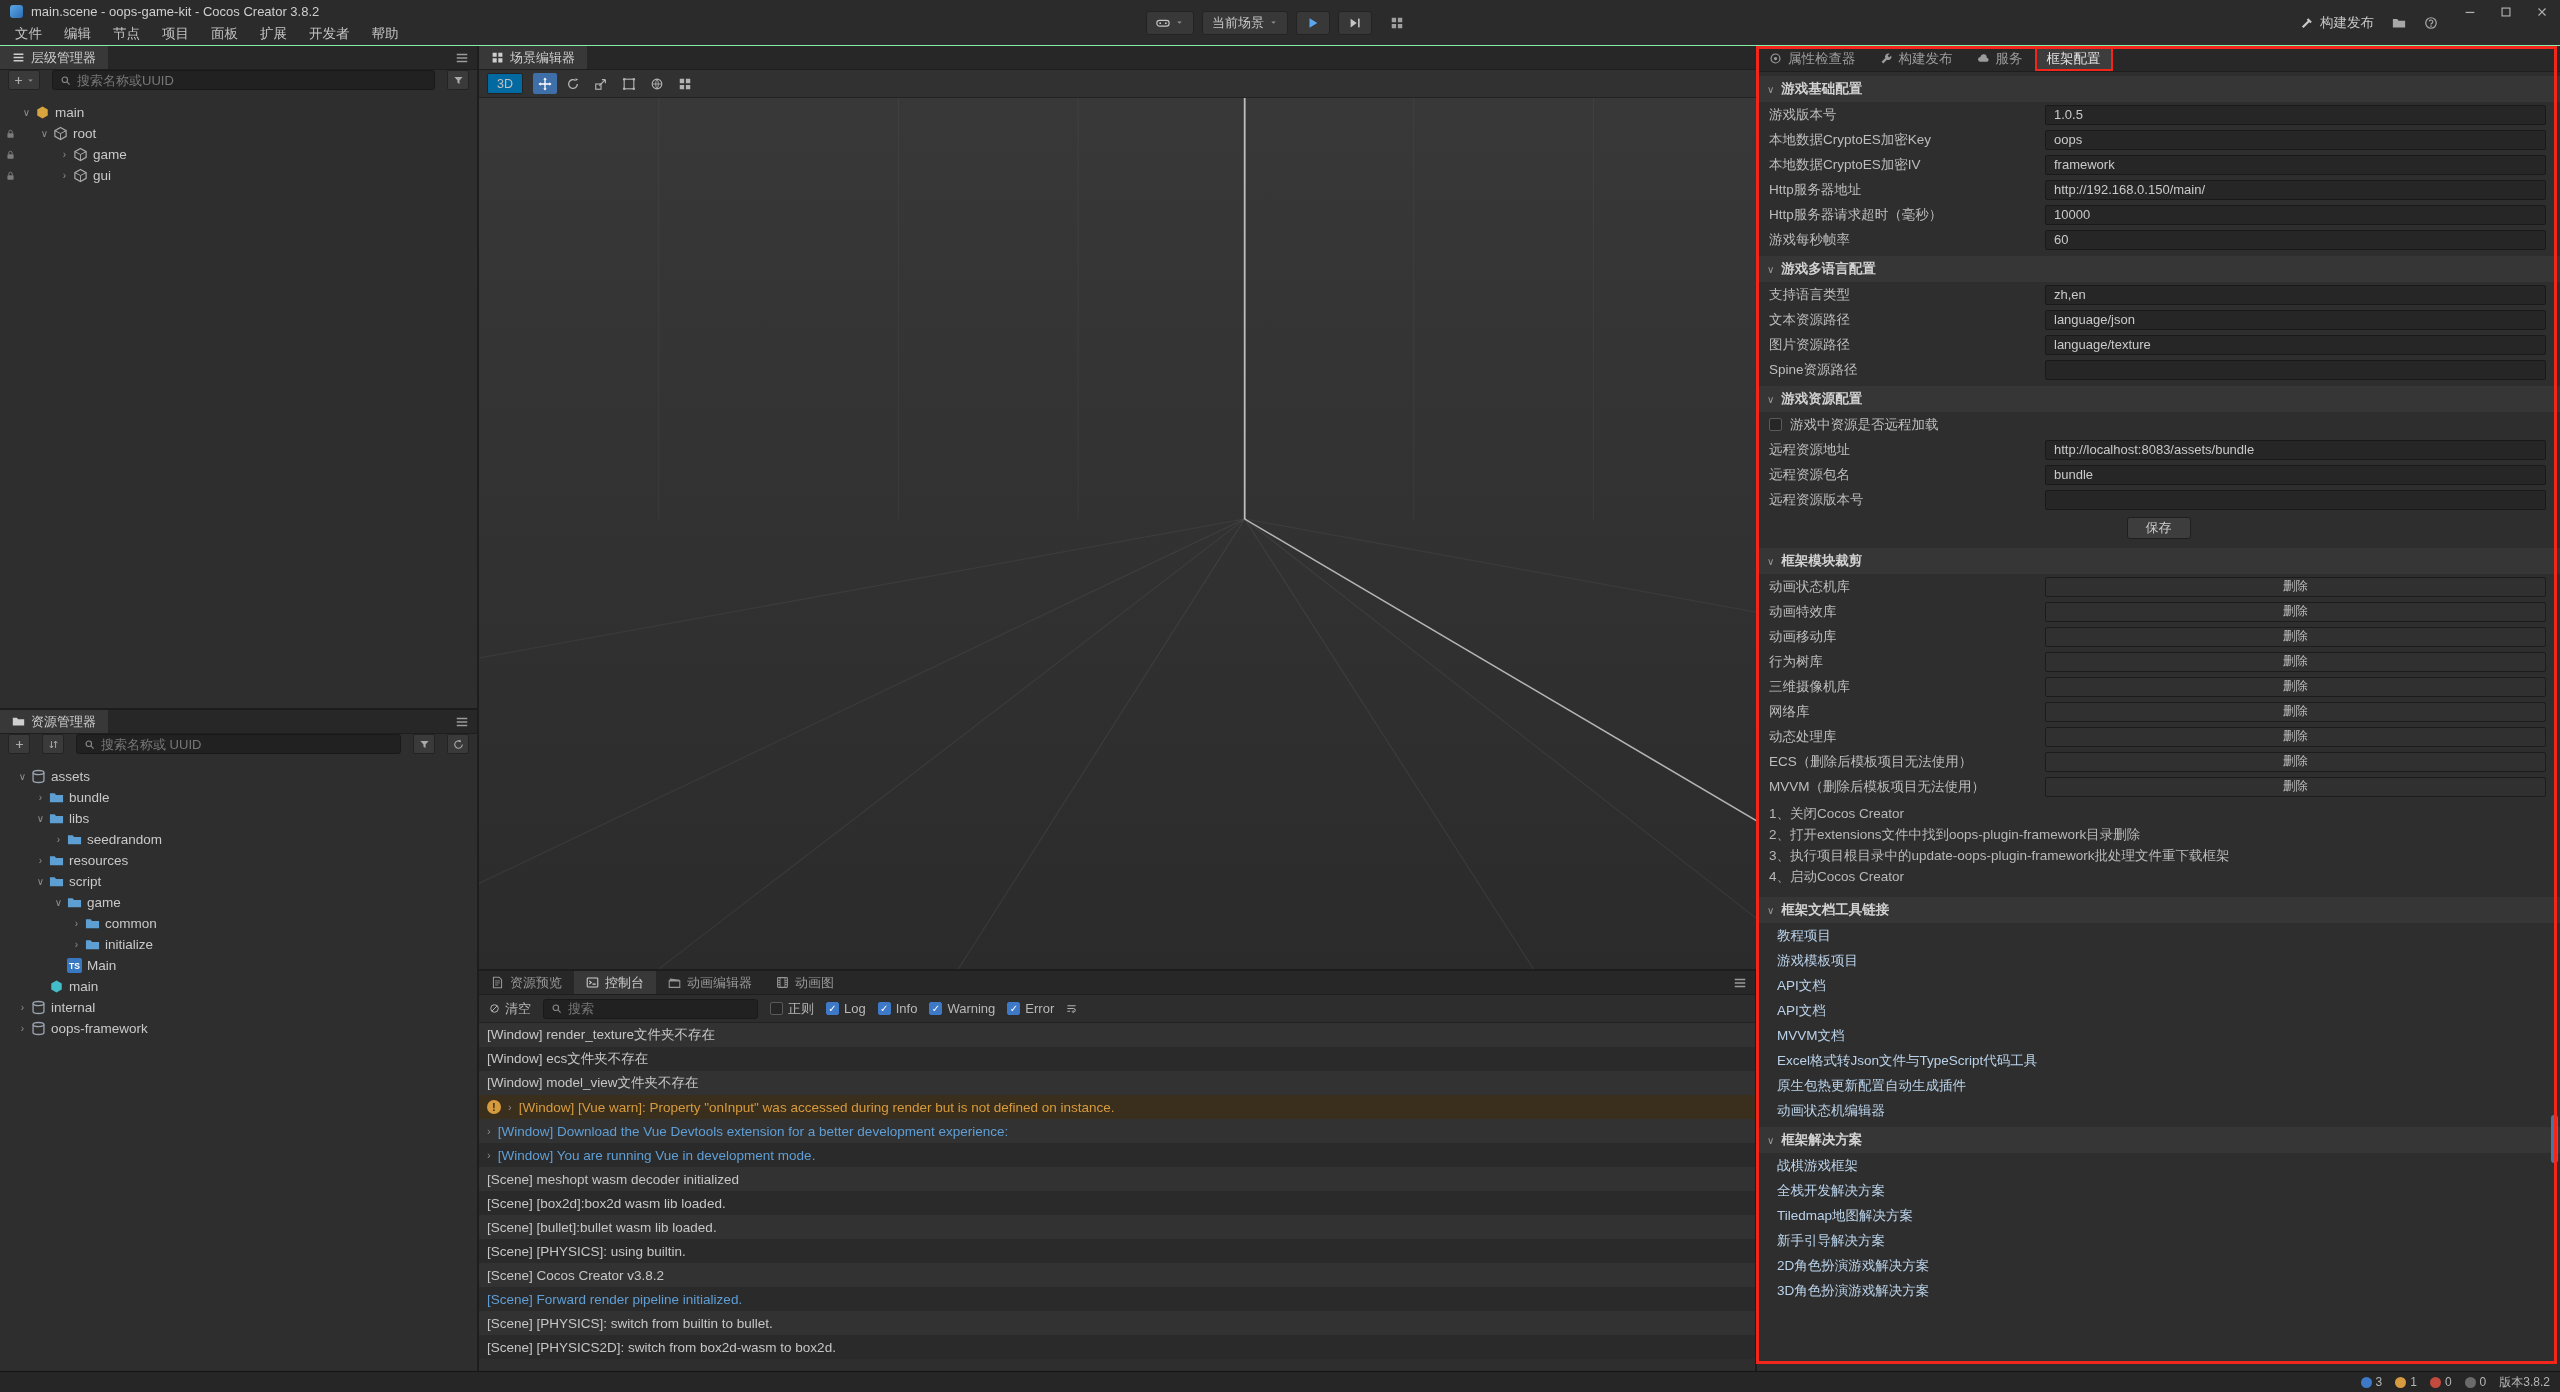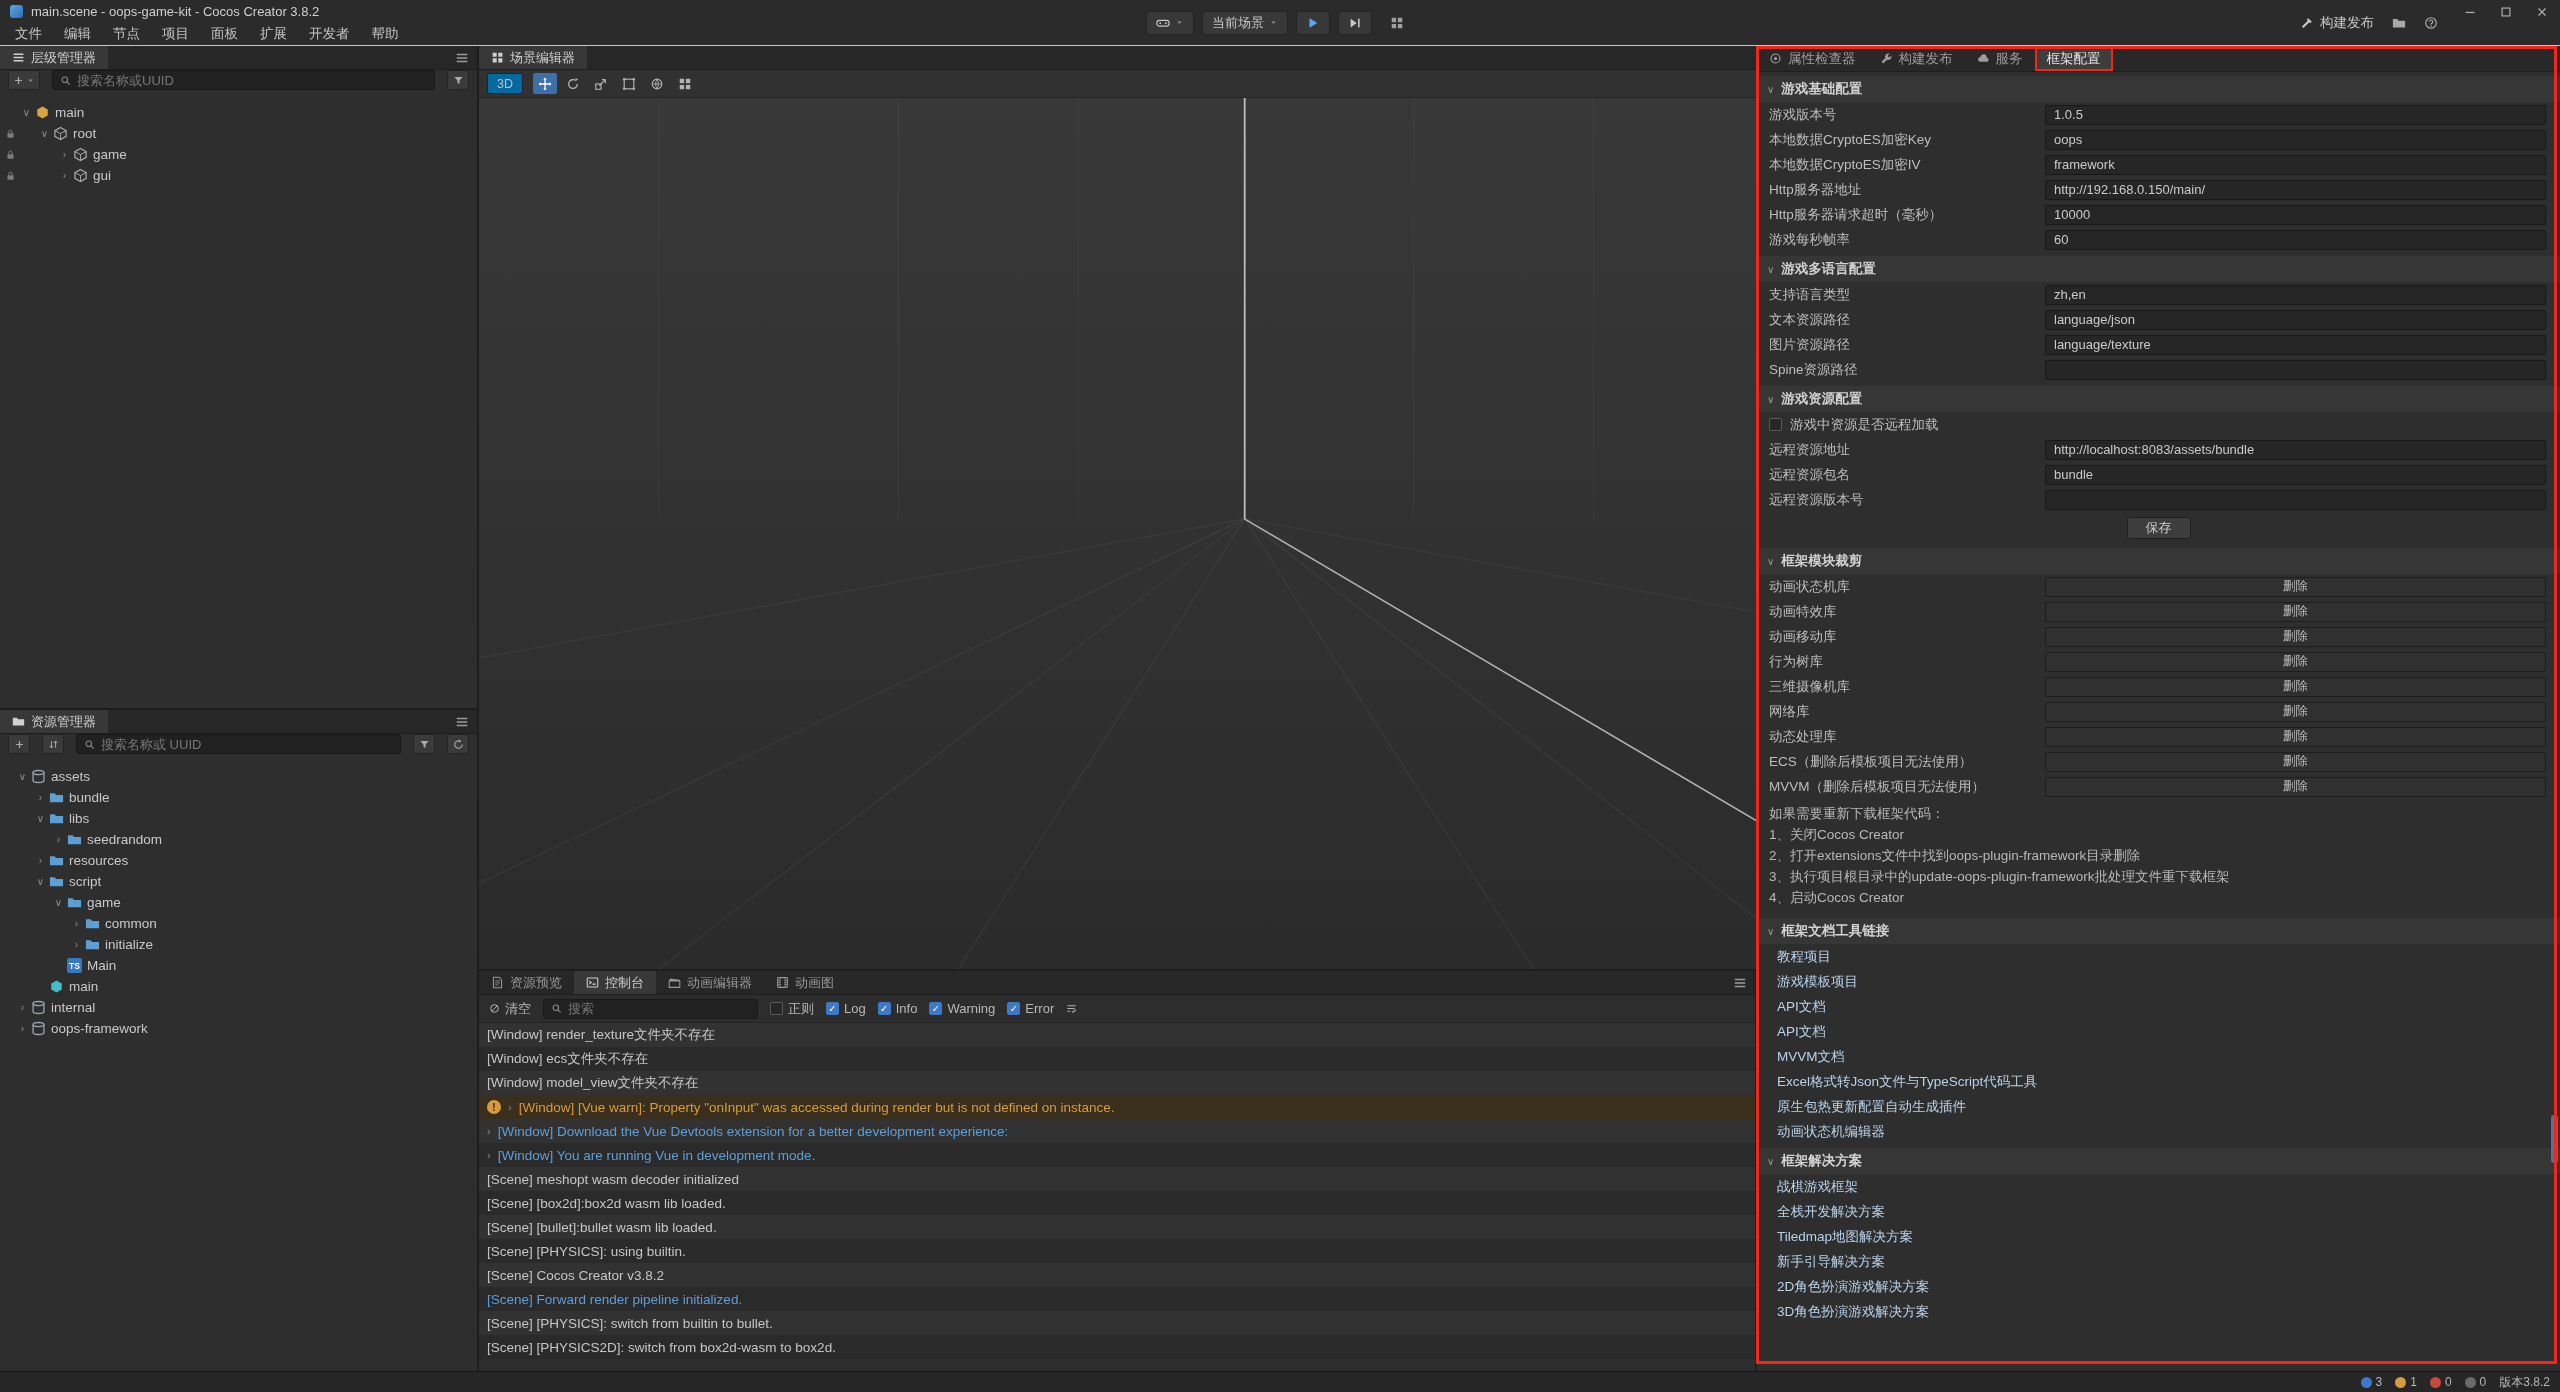--- a/index.html
+++ b/index.html
@@ -945,21 +945,20 @@
     </div>
     <div class="prop-row">
       <div class="prop-label">ECS（删除后模板项目无法使用）</div>
       <button class="del-btn">删除</button>
     </div>
     <div class="prop-row">
       <div class="prop-label">MVVM（删除后模板项目无法使用）</div>
       <button class="del-btn">删除</button>
     </div>
     <div class="note-block">
-      <p>如果需要重新下载框架代码：</p>
       <p>1、关闭Cocos Creator</p>
       <p>2、打开extensions文件中找到oops-plugin-framework目录删除</p>
       <p>3、执行项目根目录中的update-oops-plugin-framework批处理文件重下载框架</p>
       <p>4、启动Cocos Creator</p>
     </div>
 
     <div class="sec-head">
       <span class="chev">∨</span>
       <span>框架文档工具链接</span>
     </div>

